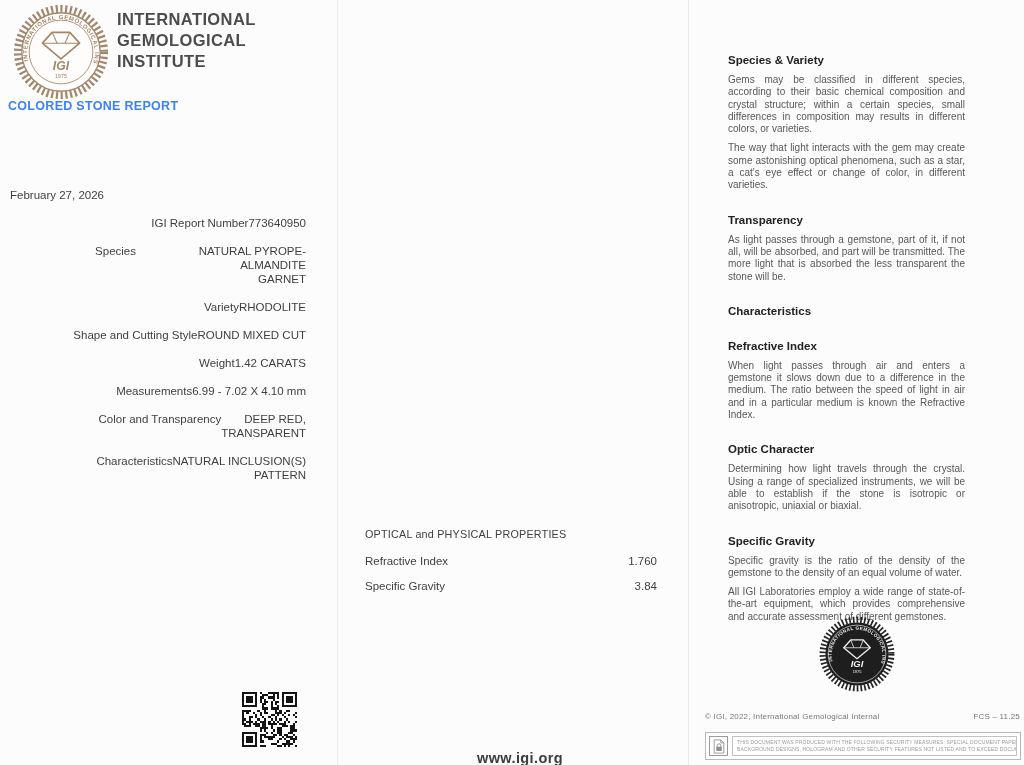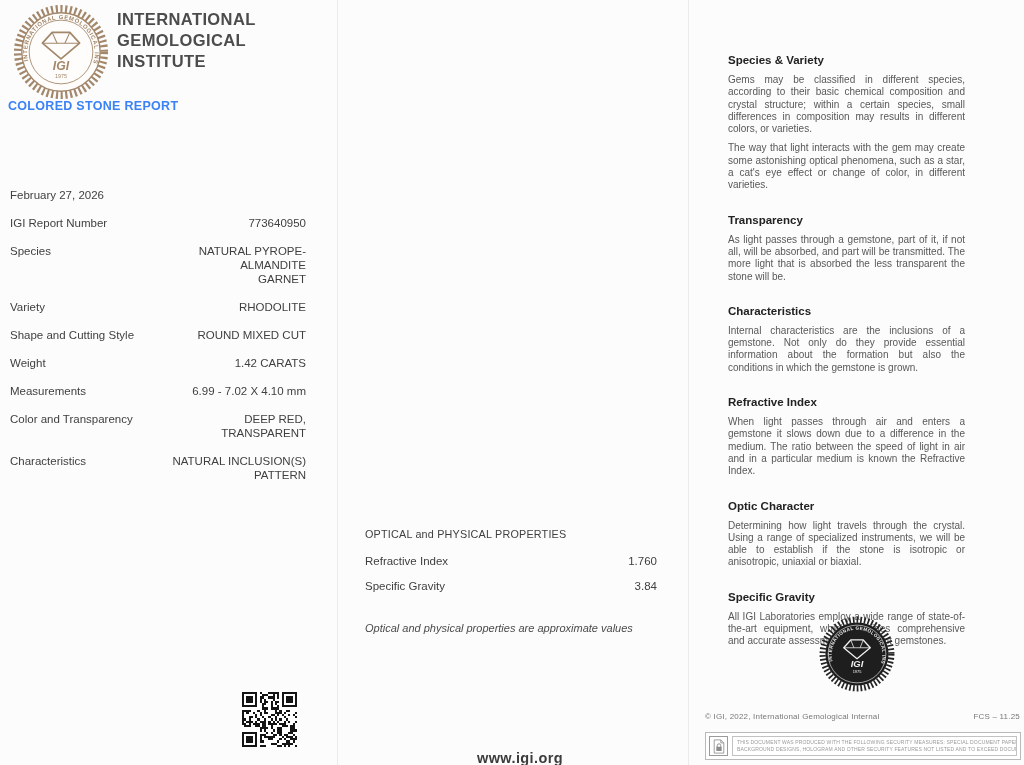--- a/index.html
+++ b/index.html
@@ -12,21 +12,21 @@
   .fold.left { left:337px; } .fold.right { left:688px; }
 
   
   .seal-main { position:absolute; left:12px; top:3px; }
   .brand { position:absolute; left:117px; top:9px; font-size:16.5px; font-weight:bold;
            color:#4c4c4c; line-height:21px; letter-spacing:0.4px; }
   .report-title { position:absolute; left:8px; top:99px; font-size:12.5px; font-weight:bold;
                   color:#3b82f6; letter-spacing:0.3px; }
   .fields { position:absolute; left:10px; top:188px; width:296px; }
   .date-line { font-size:11.5px; line-height:14px; margin-bottom:14px; color:#3f3f3f; }
-  .field-row { display:flex; justify-content:space-between; align-items:flex-start; margin-bottom:14px;gap:14px; }
+  .field-row { display:flex; justify-content:flex-end; align-items:flex-start; margin-bottom:14px; }
   .field-label { font-size:11.5px; line-height:14px; white-space:nowrap; color:#3f3f3f; }
   .field-value { font-size:11.5px; line-height:14px; text-align:right; max-width:170px;
                  white-space:pre-line; color:#3f3f3f; }
 
   
   .props { position:absolute; left:365px; top:528px; width:292px; }
   .props-title { font-size:10.8px; line-height:13px; margin-bottom:13px; color:#3f3f3f; letter-spacing:0.2px; }
   .props-row { display:flex; justify-content:space-between; font-size:11.5px; line-height:14px; margin-bottom:11px; }
   .props-note { position:absolute; left:365px; top:622px; font-size:11px; font-style:italic; color:#4a4a4a; }
   .qr { position:absolute; left:242px; top:692px; }
@@ -131,21 +131,20 @@
     <div class="props-title">OPTICAL and PHYSICAL PROPERTIES</div>
     <div class="props-row">
       <span>Refractive Index</span>
       <span>1.760</span>
     </div>
     <div class="props-row">
       <span>Specific Gravity</span>
       <span>3.84</span>
     </div>
   </div>
-  <div class="props-note">Optical and physical properties are approximate values</div>
 
   <div class="qr">
     <svg width="55" height="55" viewBox="0 0 25 25" shape-rendering="crispEdges">
       <rect width="25" height="25" fill="#ffffff"></rect>
       <g fill="#141414" fill-rule="evenodd">
         <path d="M0 0h7v7H0zM1 1h5v5H1zM2 2h3v3H2z"></path>
         <path d="M18 0h7v7h-7zM19 1h5v5h-5zM20 2h3v3h-3z"></path>
         <path d="M0 18h7v7H0zM1 19h5v5H1zM2 20h3v3H2z"></path>
       </g>
       <g class="qr-modules" fill="#141414">
@@ -364,32 +363,32 @@
       <div class="g-head">Species &amp; Variety</div>
       <p class="g-text">Gems may be classified in different species, according to their basic chemical composition and crystal structure; within a certain species, small differences in composition may results in different colors, or varieties.</p>
       <p class="g-text">The way that light interacts with the gem may create some astonishing optical phenomena, such as a star, a cat's eye effect or change of color, in different varieties.</p>
     </section>
     <section>
       <div class="g-head">Transparency</div>
       <p class="g-text">As light passes through a gemstone, part of it, if not all, will be absorbed, and part will be transmitted. The more light that is absorbed the less transparent the stone will be.</p>
     </section>
     <section>
       <div class="g-head">Characteristics</div>
-      <p class="g-text">Internal characteristics are the inclusions of a gemstone. Not only do they provide essential information about the formation but also the conditions in which the gemstone is grown.</p>
     </section>
     <section>
       <div class="g-head">Refractive Index</div>
       <p class="g-text">When light passes through air and enters a gemstone it slows down due to a difference in the medium. The ratio between the speed of light in air and in a particular medium is known the Refractive Index.</p>
     </section>
     <section>
       <div class="g-head">Optic Character</div>
       <p class="g-text">Determining how light travels through the crystal. Using a range of specialized instruments, we will be able to establish if the stone is isotropic or anisotropic, uniaxial or biaxial.</p>
     </section>
     <section>
       <div class="g-head">Specific Gravity</div>
+      <p class="g-text">Specific gravity is the ratio of the density of the gemstone to the density of an equal volume of water.</p>
       <p class="g-text">All IGI Laboratories employ a wide range of state-of-the-art equipment, which provides comprehensive and accurate assessment of different gemstones.</p>
     </section>
   </div>
 
   <div class="seal-black">
     <svg width="78" height="84" viewBox="0 0 100 100">
       <circle cx="50" cy="50" r="44" fill="none" stroke="#242424" stroke-width="8" stroke-dasharray="2.2 2.6"></circle>
       <circle cx="50" cy="50" r="40.5" fill="#1e1e1e"></circle>
       <circle cx="50" cy="50" r="37" fill="none" stroke="#f3f3f3" stroke-width="0.8"></circle>
       <defs>

